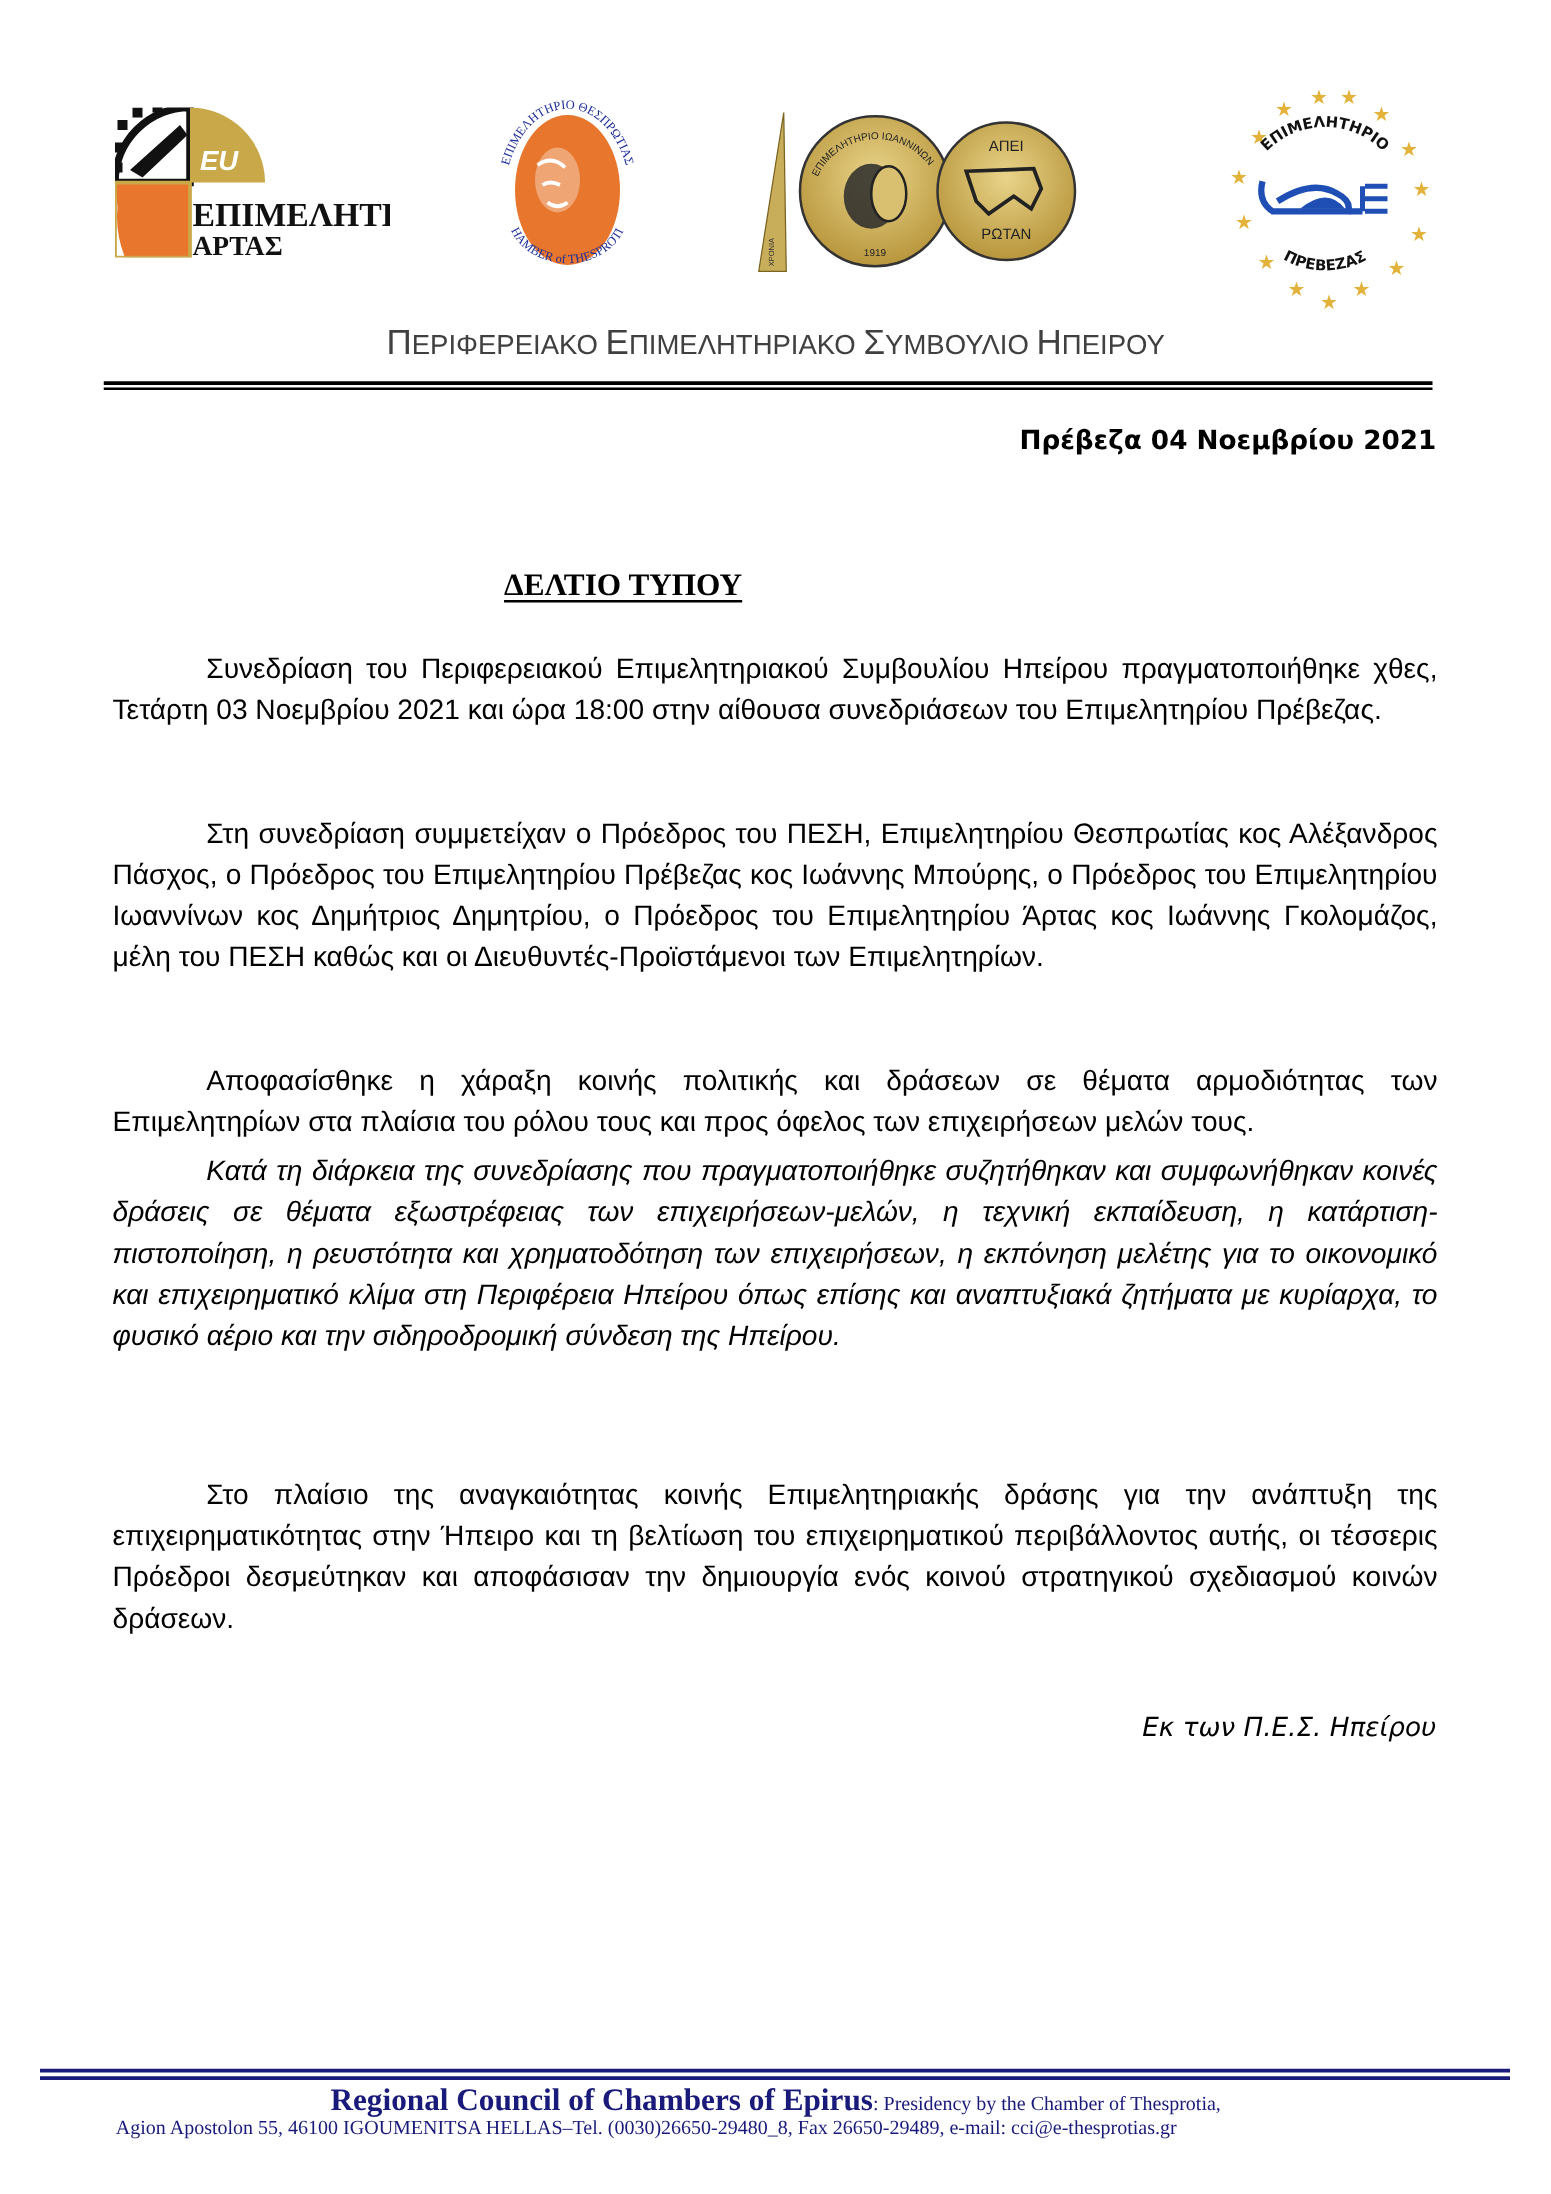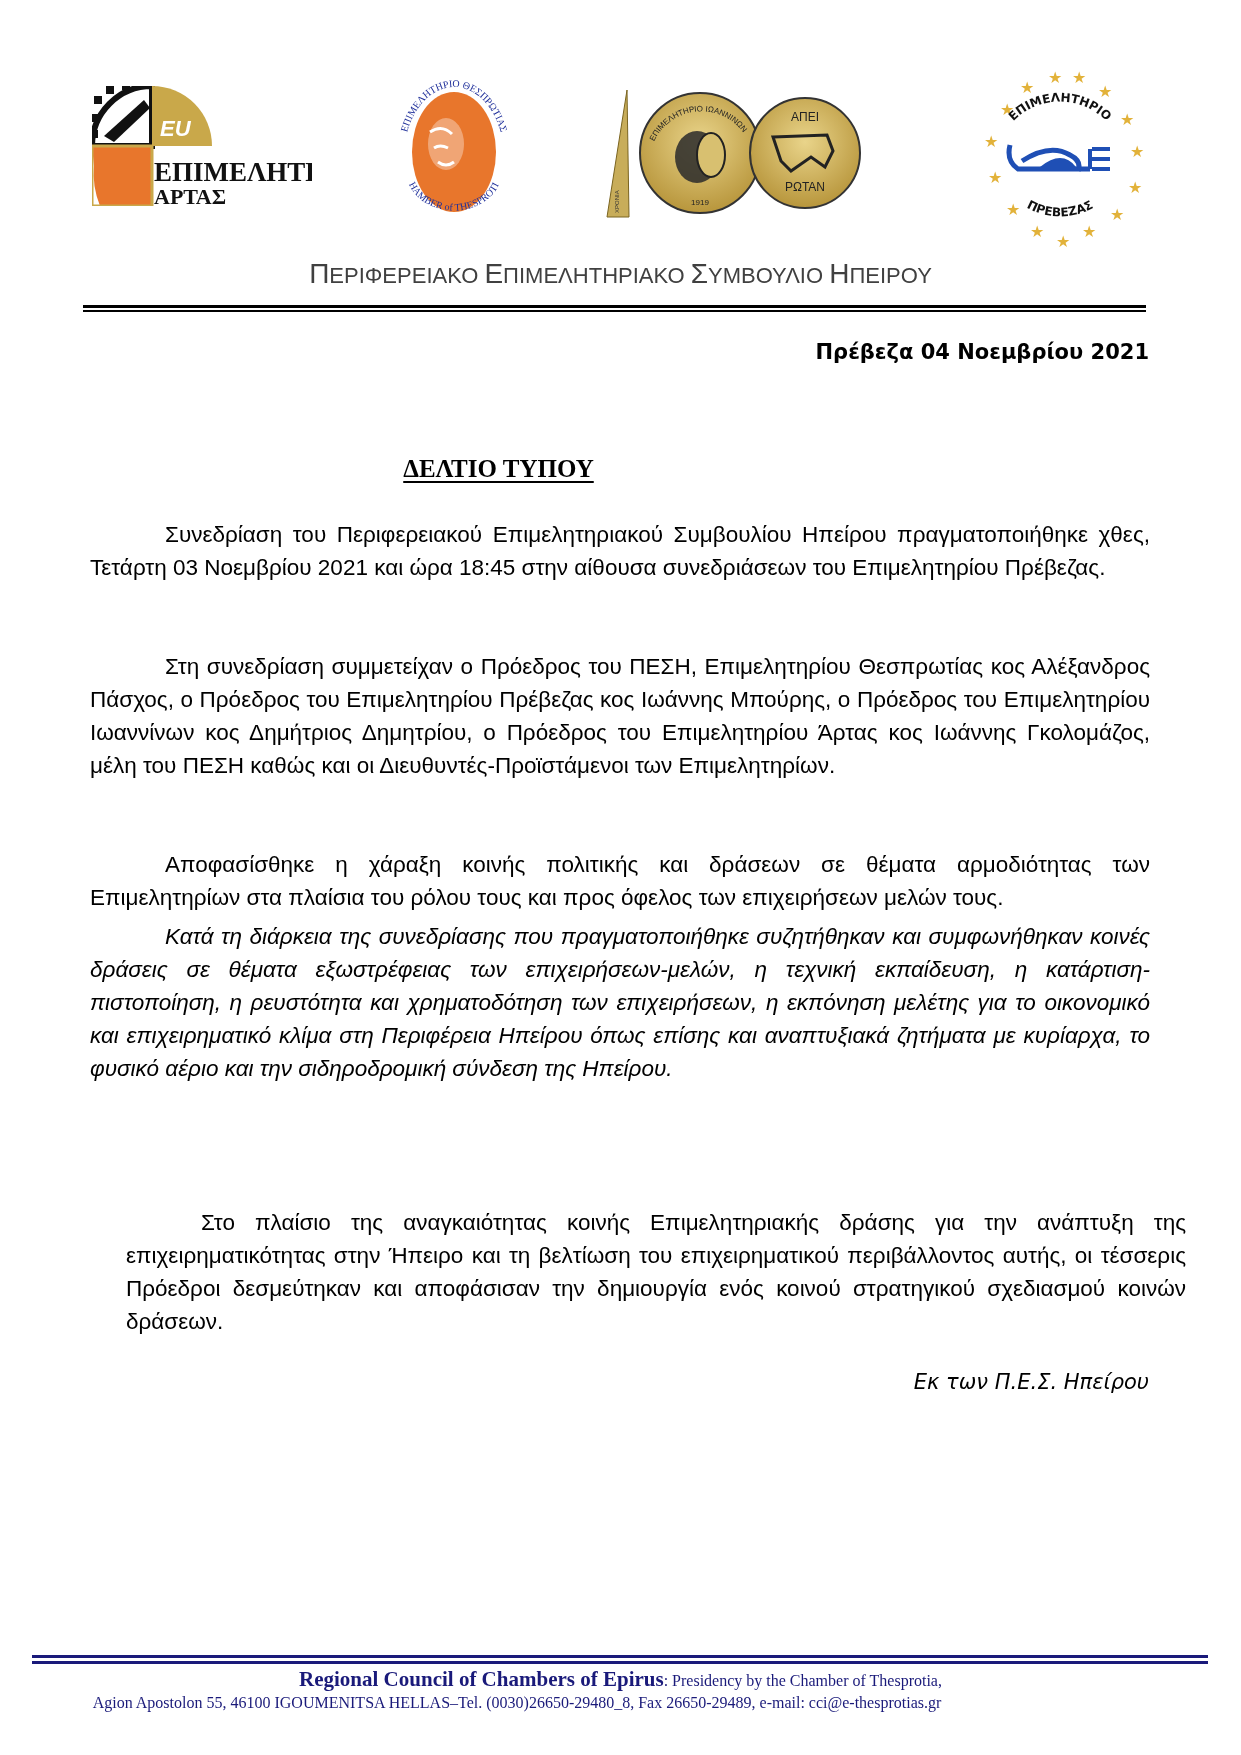--- a/index.html
+++ b/index.html
@@ -36,35 +36,35 @@
   .body-text {
     position: absolute; left: 90px; width: 1060px;
     font-family: "Liberation Sans", sans-serif; font-size: 22.5px; line-height: 33px;
     text-align: justify;
   }
   .body-text p { margin: 0; text-indent: 75px; }
   #para1 { top: 518px; }
   #para2 { top: 650px; }
   #para3 { top: 848px; }
   #para4 { top: 920px; font-style: italic; }
-  #para5 { top: 1206px; margin-left: 36px; }
+  #para5 { top: 1179px; }
 
   .signature {
     position: absolute; right: 92px; top: 1370px;
     font-family: "DejaVu Sans", sans-serif; font-weight: normal; font-style: italic; font-size: 21px;
   }
 
   .rule-bottom { position: absolute; left: 32px; width: 1176px; top: 1655px; height: 3px; background: #1a1a7a; }
   .rule-bottom2 { position: absolute; left: 32px; width: 1176px; top: 1661px; height: 3px; background: #1a1a7a; }
 
   .footer1 {
     position: absolute; left: 0; width: 1241px; top: 1667px; text-align: center;
     font-family: "Liberation Serif", serif; color: #1a1a7a; font-size: 16px;
   }
-  .footer1 .org { font-weight: bold; font-size: 21px; }
+  .footer1 .org { font-weight: bold; font-size: 25px; }
   .footer2 {
     position: absolute; left: 0; width: 1034px; top: 1694px; text-align: center;
     font-family: "Liberation Serif", serif; color: #1a1a7a; font-size: 16px;
   }
 </style>
 </head>
 <body>
 
 <div id="logo-arta" class="logo">
   <svg width="220" height="120" viewBox="0 0 220 120">
@@ -175,21 +175,21 @@
 </div>
 
 <div class="rule-top"></div>
 <div class="rule-top2"></div>
 
 <div class="date-line">Πρέβεζα 04 Νοεμβρίου 2021</div>
 
 <div class="press-title">ΔΕΛΤΙΟ ΤΥΠΟΥ</div>
 
 <div id="para1" class="body-text">
-  <p>Συνεδρίαση του Περιφερειακού Επιμελητηριακού Συμβουλίου Ηπείρου πραγματοποιήθηκε χθες, Τετάρτη 03 Νοεμβρίου 2021 και ώρα 18:45 στην αίθουσα συνεδριάσεων του Επιμελητηρίου Πρέβεζας.</p>
+  <p>Συνεδρίαση του Περιφερειακού Επιμελητηριακού Συμβουλίου Ηπείρου πραγματοποιήθηκε χθες, Τετάρτη 03 Νοεμβρίου 2021 και ώρα 18:00 στην αίθουσα συνεδριάσεων του Επιμελητηρίου Πρέβεζας.</p>
 </div>
 <div id="para2" class="body-text">
   <p>Στη συνεδρίαση συμμετείχαν ο Πρόεδρος του ΠΕΣΗ, Επιμελητηρίου Θεσπρωτίας κος Αλέξανδρος Πάσχος, ο Πρόεδρος του Επιμελητηρίου Πρέβεζας κος Ιωάννης Μπούρης, ο Πρόεδρος του Επιμελητηρίου Ιωαννίνων κος Δημήτριος Δημητρίου, ο Πρόεδρος του Επιμελητηρίου Άρτας κος Ιωάννης Γκολομάζος, μέλη του ΠΕΣΗ καθώς και οι Διευθυντές-Προϊστάμενοι των Επιμελητηρίων.</p>
 </div>
 <div id="para3" class="body-text">
   <p>Αποφασίσθηκε η χάραξη κοινής πολιτικής και δράσεων σε θέματα αρμοδιότητας των Επιμελητηρίων στα πλαίσια του ρόλου τους και προς όφελος των επιχειρήσεων μελών τους.</p>
 </div>
 <div id="para4" class="body-text">
   <p>Κατά τη διάρκεια της συνεδρίασης που πραγματοποιήθηκε συζητήθηκαν και συμφωνήθηκαν κοινές δράσεις σε θέματα εξωστρέφειας των επιχειρήσεων-μελών, η τεχνική εκπαίδευση, η κατάρτιση-πιστοποίηση, η ρευστότητα και χρηματοδότηση των επιχειρήσεων, η εκπόνηση μελέτης για το οικονομικό και επιχειρηματικό κλίμα στη Περιφέρεια Ηπείρου όπως επίσης και αναπτυξιακά ζητήματα με κυρίαρχα, το φυσικό αέριο και την σιδηροδρομική σύνδεση της Ηπείρου.</p>
 </div>

